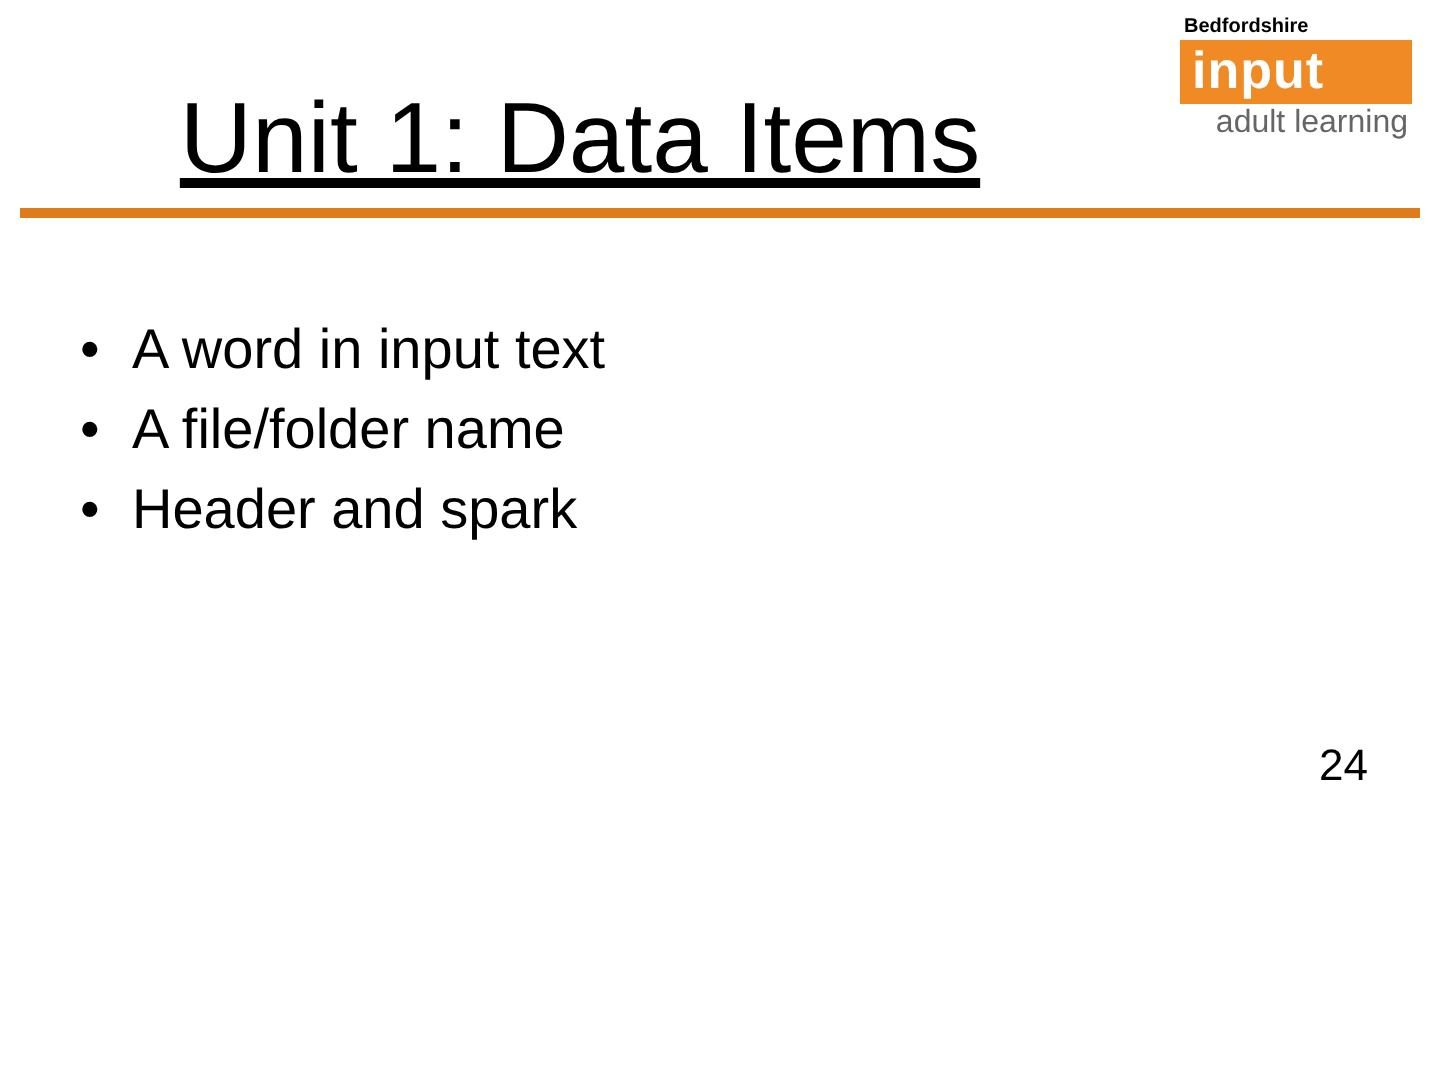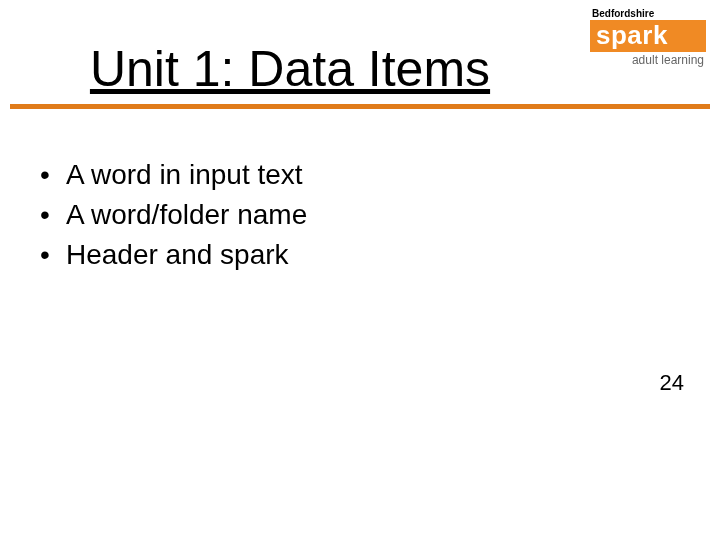--- a/index.html
+++ b/index.html
@@ -23,21 +23,21 @@
     background: #f08a24;
     color: #fff;
     font-size: 26px;
     font-weight: bold;
     letter-spacing: 0.5px;
     padding: 2px 6px 4px 6px;
     line-height: 1;
     font-family: "Comic Sans MS", "Arial Rounded MT Bold", Arial, sans-serif;
   }
   .logo-bot {
-    font-size: 12px;
+    font-size: 16px;
     color: #666;
     text-align: right;
     padding-right: 2px;
     margin-top: 1px;
     font-family: "Comic Sans MS", Arial, sans-serif;
   }
 
   .title {
     position: absolute;
     top: 40px;
@@ -87,29 +87,29 @@
     font-size: 22px;
   }
 </style>
 </head>
 <body>
 
 <div class="slide">
 
   <div class="logo-box">
     <div class="logo-top">Bedfordshire</div>
-    <div class="logo-mid">spark</div>
+    <div class="logo-mid">input</div>
     <div class="logo-bot">adult learning</div>
   </div>
 
   <h1 class="title">Unit 1: Data Items</h1>
 
   <div class="rule"></div>
 
   <ul class="bullets">
     <li>A word in input text</li>
-    <li>A word/folder name</li>
+    <li>A file/folder name</li>
     <li>Header and spark</li>
   </ul>
 
   <div class="pagenum">24</div>
 
 </div>
 
 </body></html>

